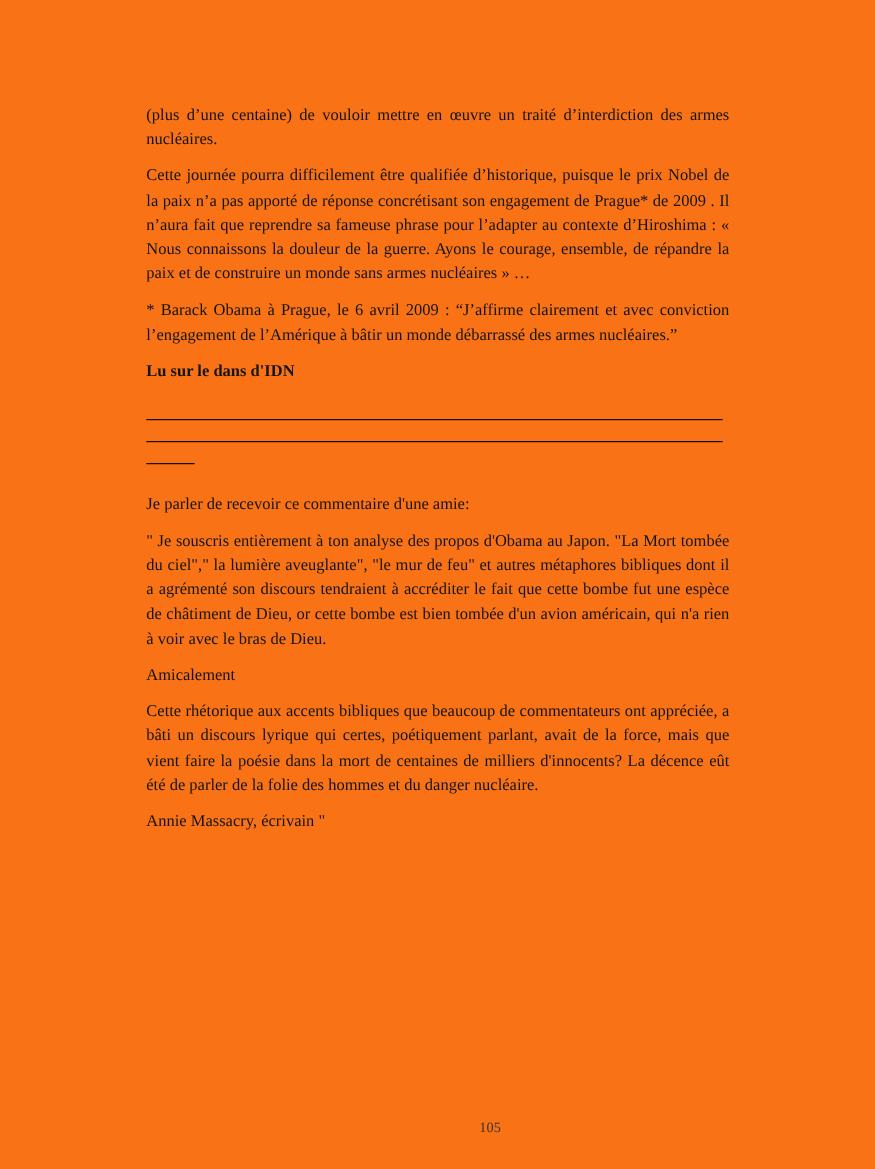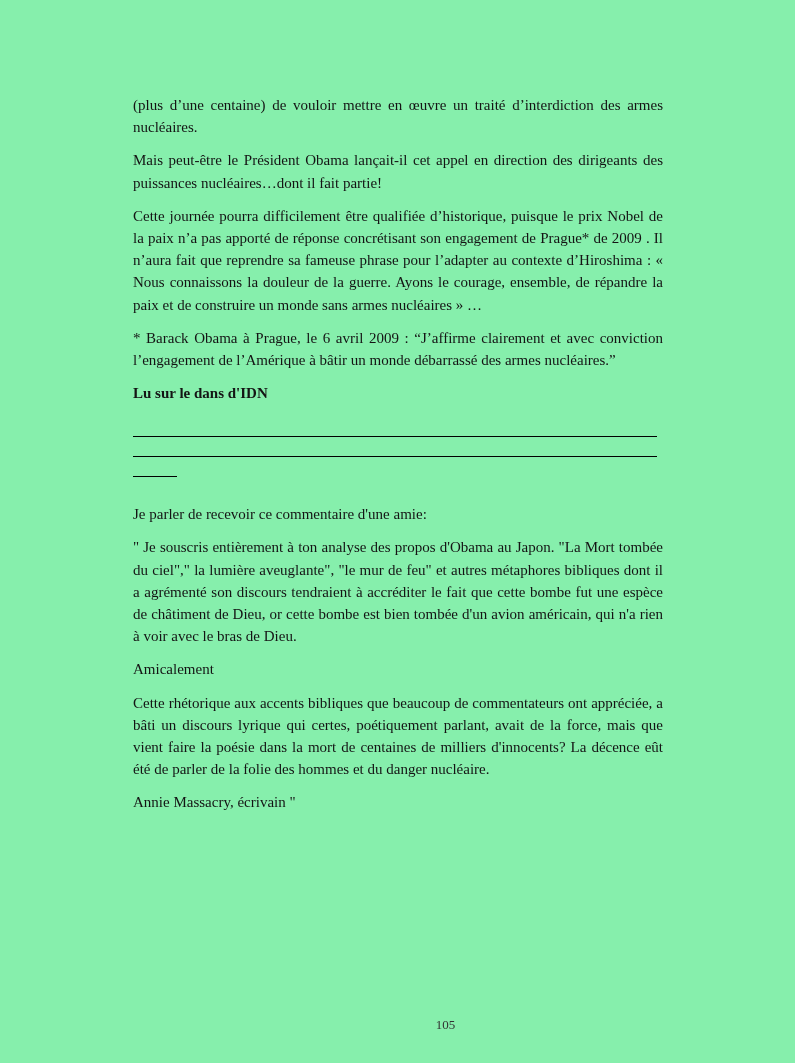--- a/index.html
+++ b/index.html
@@ -4,21 +4,21 @@
 <style>
   html, body {
     margin: 0;
     padding: 0;
     background: #ffffff;
   }
   .page {
     position: relative;
     width: 795px;
     height: 1063px;
-    background: #86efac;
+    background: #f97316;
     font-family: "Liberation Serif", serif;
     color: #141414;
     overflow: hidden;
   }
   .content {
     position: absolute;
     top: 94px;
     left: 133px;
     width: 530px;
   }
@@ -57,21 +57,20 @@
     color: #333333;
     margin-left: 48px;
   }
 </style>
 </head>
 <body>
 
 <div class="page">
   <div class="content">
       <p class="para"><span>(plus d’une centaine) de vouloir mettre en œuvre un traité d’interdiction des armes nucléaires.</span></p>
-      <p class="para"><span>Mais peut-être le Président Obama lançait-il cet appel en direction des dirigeants des puissances nucléaires…dont il fait partie!</span></p>
       <p class="para"><span>Cette journée pourra difficilement être qualifiée d’historique, puisque le prix Nobel de la paix n’a pas apporté de réponse concrétisant son engagement de Prague* de 2009 . Il n’aura fait que reprendre sa fameuse phrase pour l’adapter au contexte d’Hiroshima : « </span><span class="italic">Nous connaissons la douleur de la guerre. Ayons le courage, ensemble, de répandre la paix et de construire un monde sans armes nucléaires</span><span> » …</span></p>
       <p class="para"><span class="italic">* Barack Obama à Prague, le 6 avril 2009 : “J’affirme clairement et avec conviction l’engagement de l’Amérique à bâtir un monde débarrassé des armes nucléaires.”</span></p>
       <p class="para bold-heading"><span class="bold">Lu sur le dans d'IDN</span></p>
       <div class="rule long first"></div>
       <div class="rule long mid"></div>
       <div class="rule short last"></div>
       <p class="para"><span>Je parler de recevoir ce commentaire d'une amie:</span></p>
       <p class="para"><span>" Je souscris entièrement à ton analyse des propos d'Obama au Japon. "La Mort tombée du ciel"," la lumière aveuglante", "le mur de feu" et autres métaphores bibliques dont il a agrémenté son discours tendraient à accréditer le fait que cette bombe fut une espèce de châtiment de Dieu, or cette bombe est bien tombée d'un avion américain, qui n'a rien à voir avec le bras de Dieu.</span></p>
       <p class="para signature"><span>Amicalement</span></p>
       <p class="para"><span>Cette rhétorique aux accents bibliques que beaucoup de commentateurs ont appréciée, a bâti un discours lyrique qui certes, poétiquement parlant, avait de la force, mais que vient faire la poésie dans la mort de centaines de milliers d'innocents? La décence eût été de parler de la folie des hommes et du danger nucléaire.</span></p>

